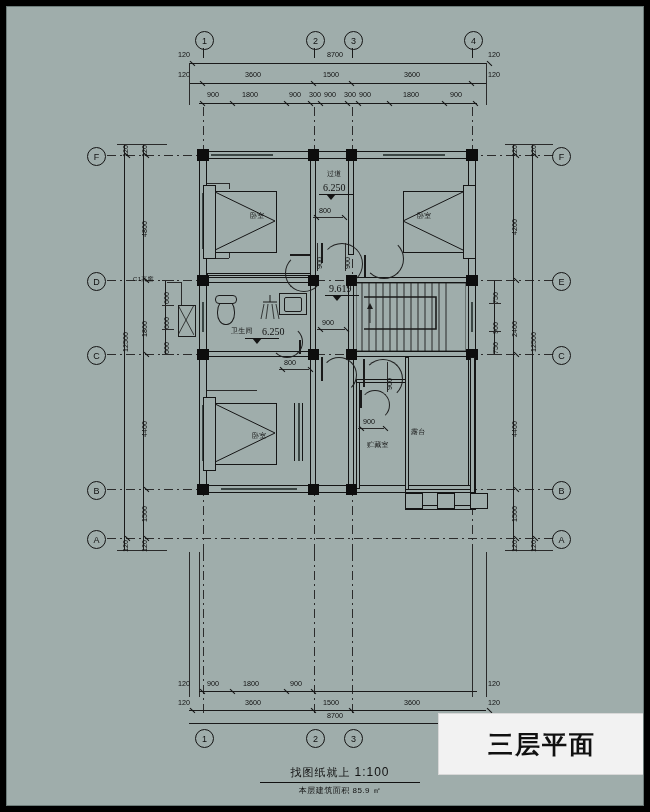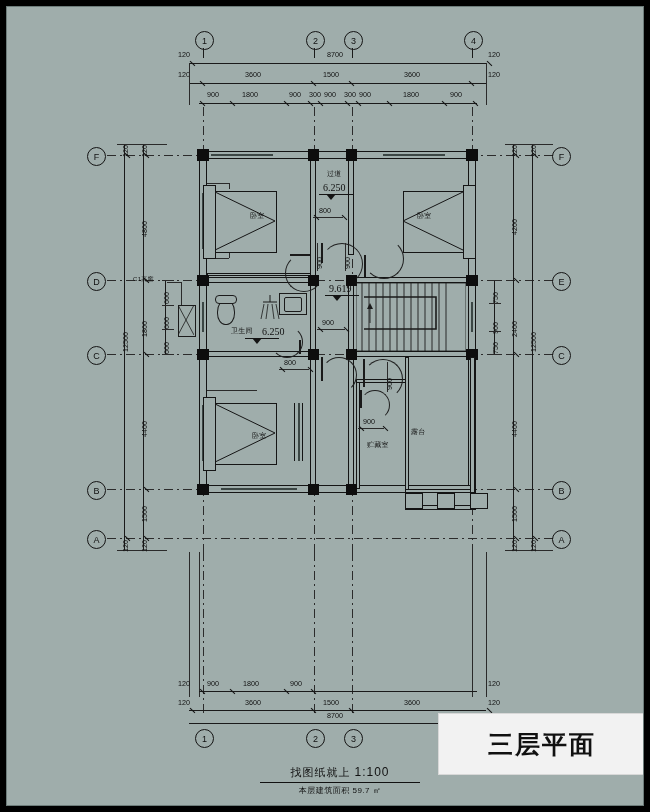--- a/index.html
+++ b/index.html
@@ -457,17 +457,17 @@
   <div id="wm" style="left:431px;top:706px;width:206px;height:60px;">
     <div class="cn">三层平面</div>
   </div>
 
   <div id="title" style="left:253px;top:758px;width:160px;">
     <div class="row1">
       <span>找图纸就上</span>
       <span style="font-size:12px;">1:100</span>
     </div>
     <div class="rule"></div>
-    <div class="row2">本层建筑面积 59.7 ㎡</div>
+    <div class="row2">本层建筑面积 85.9 ㎡</div>
   </div>
 
 </div>
 </div>
 
 </body></html>

